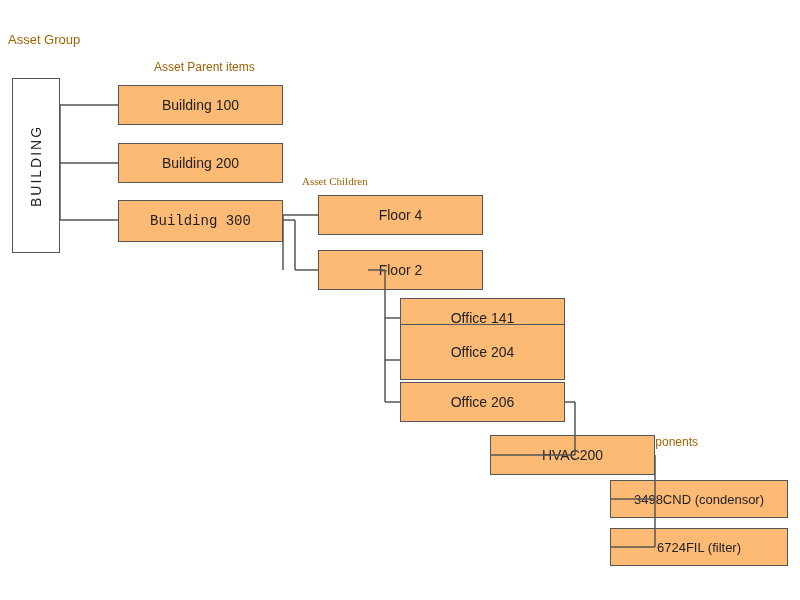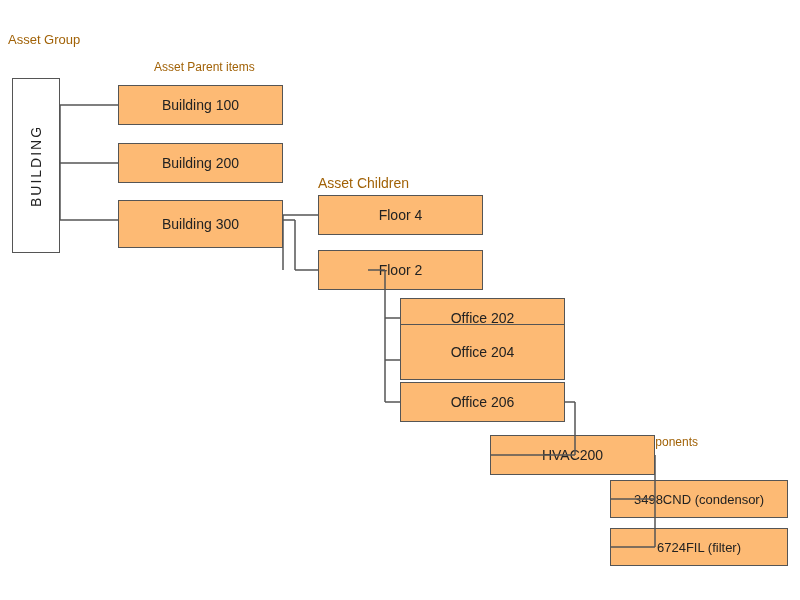--- a/index.html
+++ b/index.html
@@ -54,49 +54,49 @@
       pointer-events: none;
     }
   </style>
 </head>
 <body>
 
 <div id="diagram">
 
   <div class="label" style="left: 8px; top: 32px; font-size: 13px;">Asset Group</div>
   <div class="label" style="left: 125px; top: 60px; font-size: 12px; margin-left: 29px;">Asset Parent items</div>
-  <div class="label" style="left: 318px; top: 175px; font-size: 14px;">Asset Children</div>
+  <div class="label" style="left: 302px; top: 175px; font-size: 11px; font-family: Liberation Serif, serif;">Asset Children</div>
   <div class="label" style="left: 630px; top: 435px; font-size: 12px;">Components</div>
 
   <div class="box-vertical" style="left: 12px; top: 78px; width: 48px; height: 175px;">
     <span>BUILDING</span>
   </div>
 
   <div class="box" style="left: 118px; top: 85px; width: 165px; height: 40px;">
     <span>Building 100</span>
   </div>
 
   <div class="box" style="left: 118px; top: 143px; width: 165px; height: 40px;">
     <span>Building 200</span>
   </div>
 
-  <div class="box" style="left: 118px; top: 200px; width: 165px; height: 48px;">
+  <div class="box" style="left: 118px; top: 200px; width: 165px; height: 42px; font-family: Liberation Mono, monospace;">
     <span>Building 300</span>
   </div>
 
   <div class="box" style="left: 318px; top: 195px; width: 165px; height: 40px;">
     <span>Floor 4</span>
   </div>
 
   <div class="box" style="left: 318px; top: 250px; width: 165px; height: 40px;">
     <span>Floor 2</span>
   </div>
 
   <div class="box" style="left: 400px; top: 298px; width: 165px; height: 40px;">
-    <span>Office 202</span>
+    <span>Office 141</span>
   </div>
 
   <div class="box" style="left: 400px; top: 324px; width: 165px; height: 56px; text-align: center;">
     <span>Office 204</span>
   </div>
 
   <div class="box" style="left: 400px; top: 382px; width: 165px; height: 40px;">
     <span>Office 206</span>
   </div>
 

